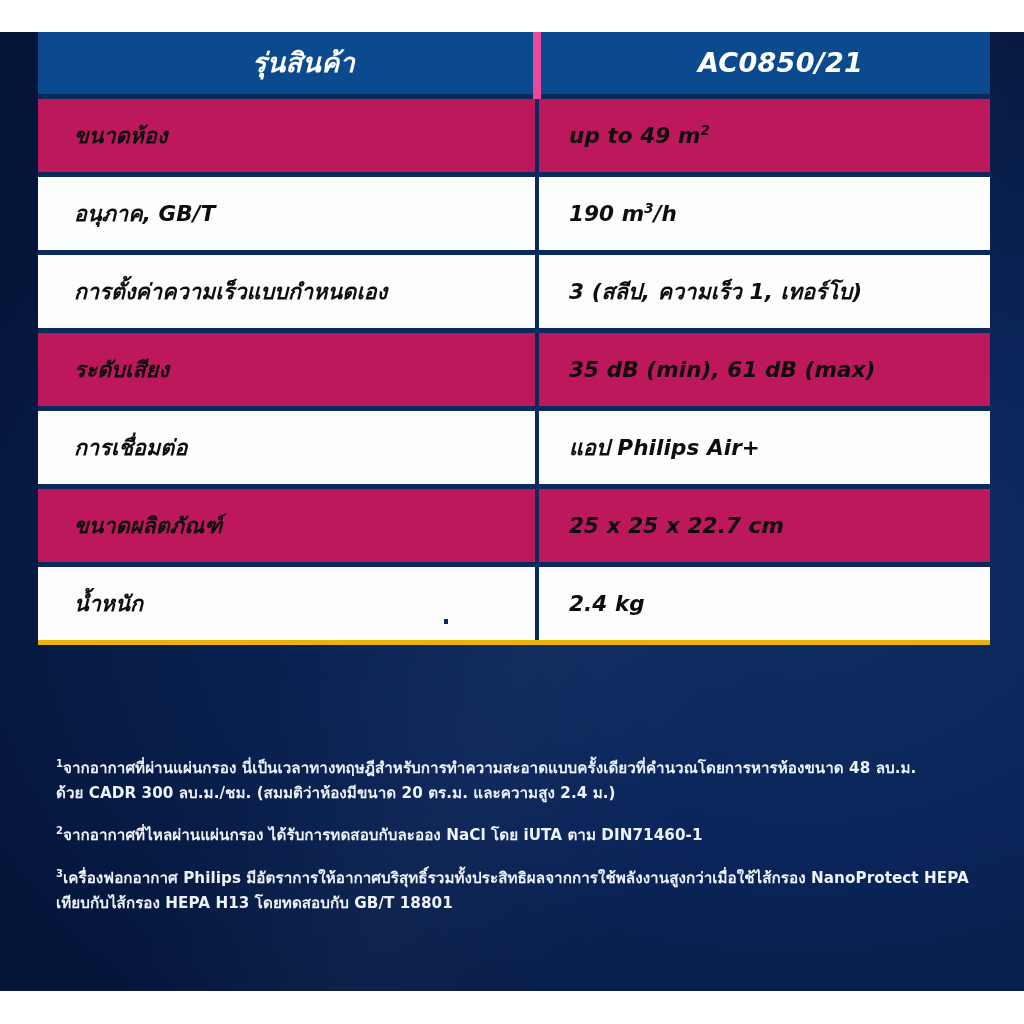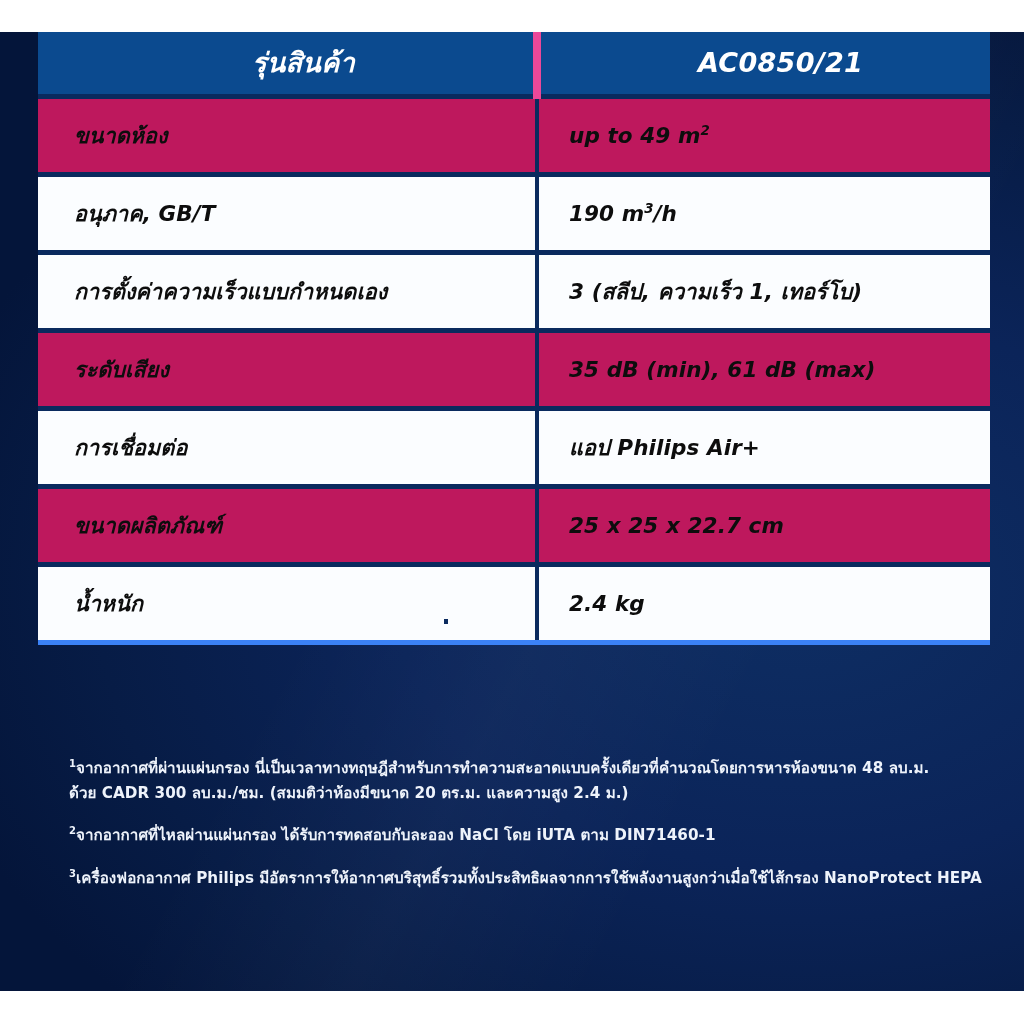--- a/index.html
+++ b/index.html
@@ -71,40 +71,40 @@
   #spec-table thead th.hdr-value { padding-left: 30px; }
   #spec-table tbody td.cell-label { padding-left: 36px; }
   #spec-table tbody td.cell-value { padding-left: 30px; }
 
   tr.band-light td { background: #be185d; }
   tr.band-white td { background: #fbfdff; }
 
   
   #spec-table tbody tr td { border-top: 5px solid #0a2a5e; }
   #spec-table tbody tr:first-child td { border-top: 5px solid #0a2a5e; }
-  #spec-table tbody tr:last-child td { border-bottom: 5px solid #3b82f6; }
+  #spec-table tbody tr:last-child td { border-bottom: 5px solid #eab308; }
   #spec-table td.cell-value, #spec-table th.hdr-value { border-left: 4px solid #0a2a5e; }
   #spec-table thead th.hdr-value { border-left: 8px solid #ec4899; }
 
   sup { font-size: 0.62em; vertical-align: super; line-height: 0; font-weight: bold; }
 
   
   #speck {
     position: absolute;
     left: 444px;
     top: 619px;
     width: 4px;
     height: 5px;
     background: #0a2a5e;
   }
 
   
   #footnotes {
     position: absolute;
-    left: 69px;
+    left: 56px;
     top: 756px;
     width: 930px;
     color: #eef3fb;
     font-size: 15.2px;
     line-height: 1.62;
     font-weight: bold;
     letter-spacing: 0.05px;
   }
   #footnotes .fn { margin-bottom: 18px; }
   #footnotes .fn:last-child { margin-bottom: 0; }
@@ -170,16 +170,17 @@
   <div id="footnotes">
       <div class="fn">
         <p><sup>1</sup><span>จากอากาศที่ผ่านแผ่นกรอง นี่เป็นเวลาทางทฤษฎีสำหรับการทำความสะอาดแบบครั้งเดียวที่คำนวณโดยการหารห้องขนาด 48 ลบ.ม.</span></p>
         <p>ด้วย CADR 300 ลบ.ม./ชม. (สมมติว่าห้องมีขนาด 20 ตร.ม. และความสูง 2.4 ม.)</p>
       </div>
       <div class="fn">
         <p><sup>2</sup><span>จากอากาศที่ไหลผ่านแผ่นกรอง ได้รับการทดสอบกับละออง NaCl โดย iUTA ตาม DIN71460-1</span></p>
       </div>
       <div class="fn">
         <p><sup>3</sup><span>เครื่องฟอกอากาศ Philips มีอัตราการให้อากาศบริสุทธิ์รวมทั้งประสิทธิผลจากการใช้พลังงานสูงกว่าเมื่อใช้ไส้กรอง NanoProtect HEPA</span></p>
+        <p>เทียบกับไส้กรอง HEPA H13 โดยทดสอบกับ GB/T 18801</p>
       </div>
     </div>
 
 </div>
 
 </body></html>

